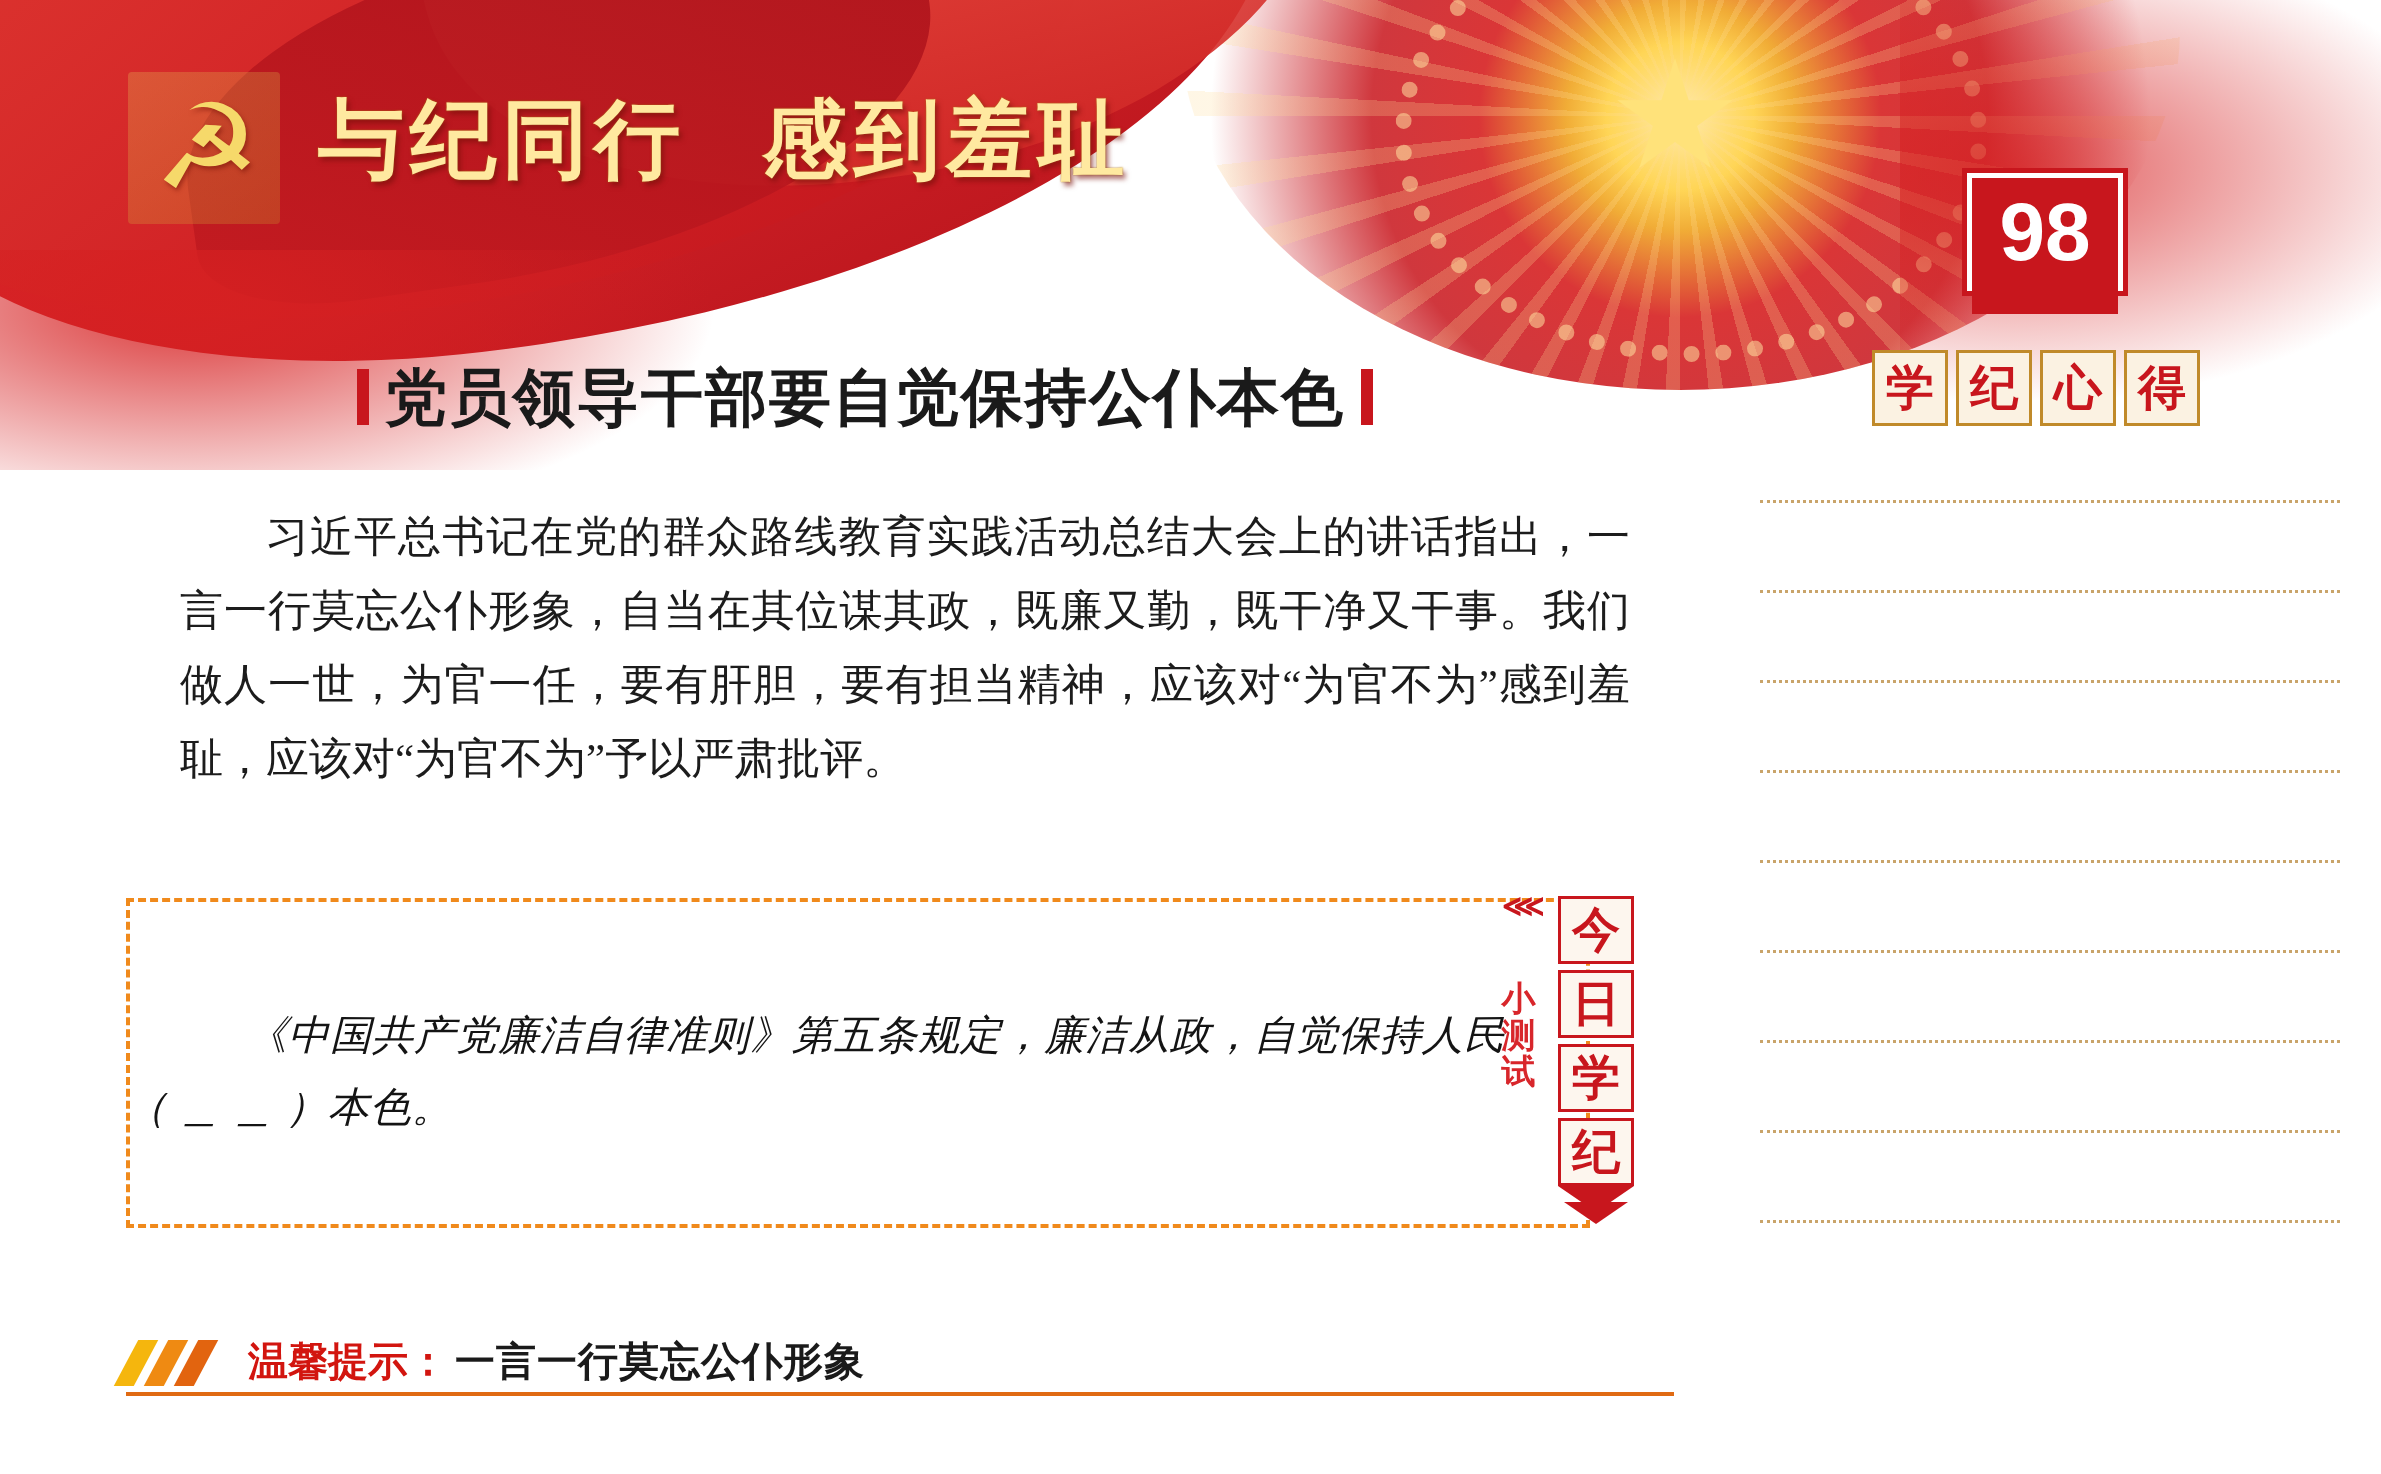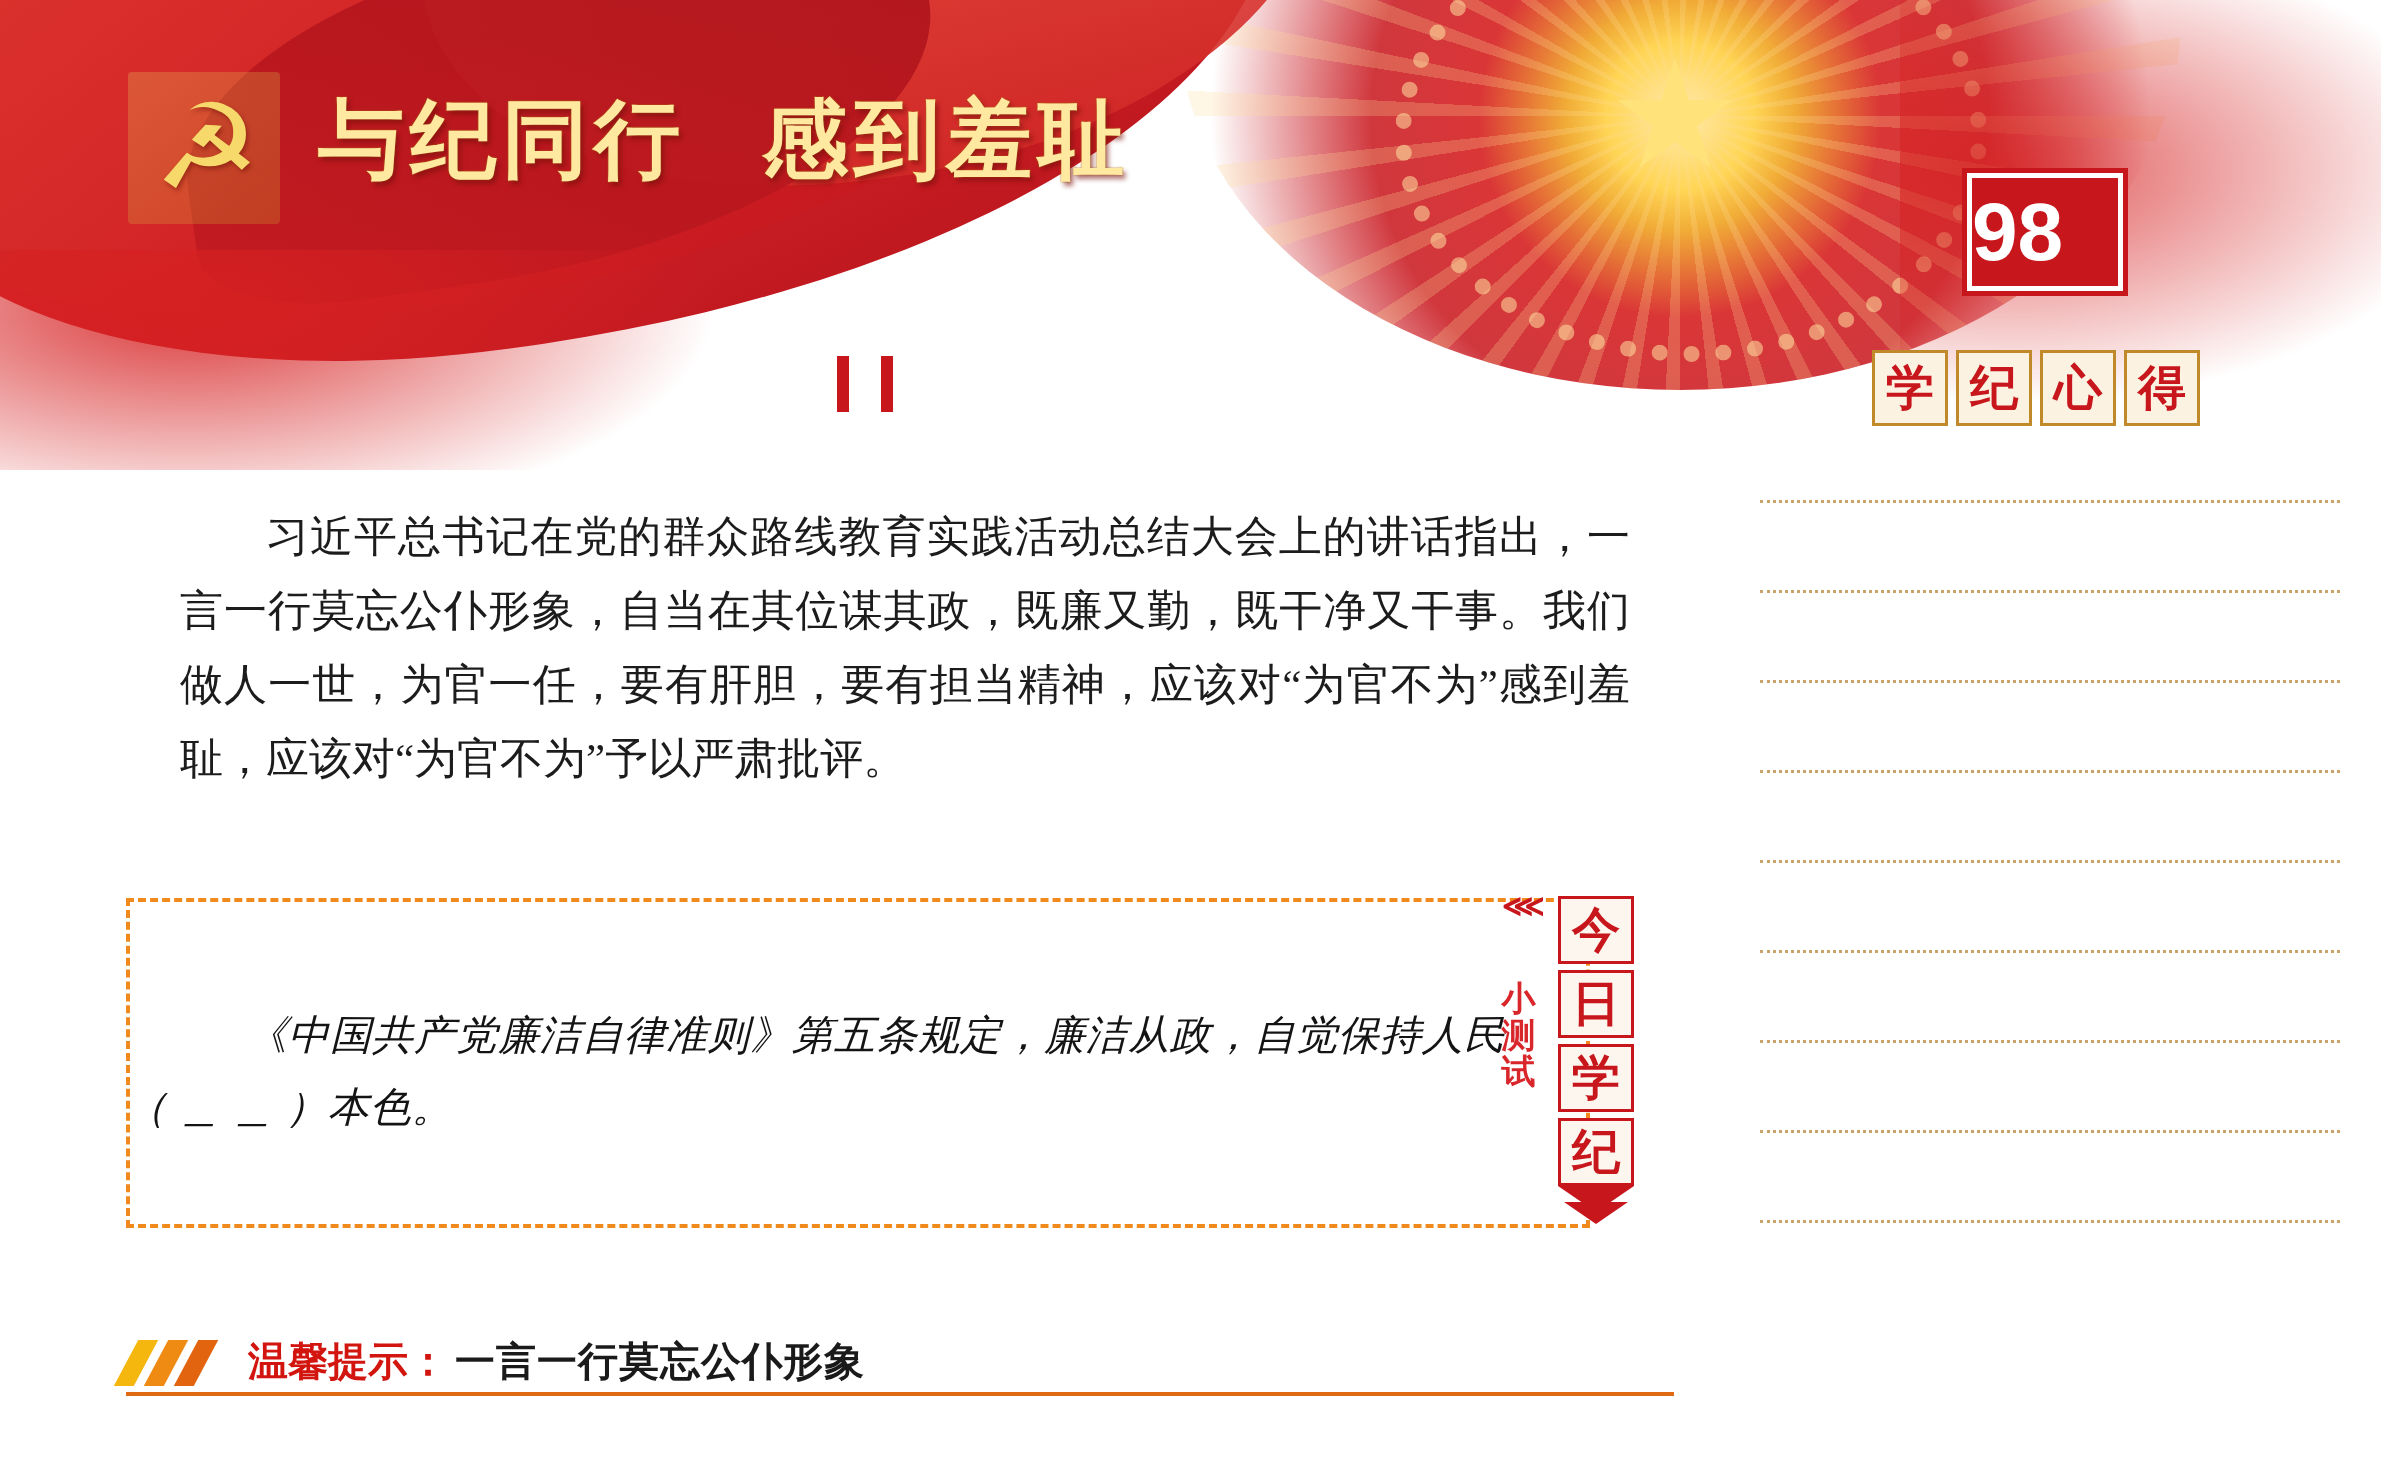--- a/index.html
+++ b/index.html
@@ -308,26 +308,27 @@
     position: absolute;
     left: 1962px; top: 168px;
     width: 166px; height: 128px;
     border: 5px solid #c8161d;
     box-sizing: border-box;
     background: #ffffff;
   }
   .num-box-inner {
     position: absolute;
     left: 1972px; top: 178px;
-    width: 146px; height: 108px;
+    width: 146px; height: 136px;
     background: #c8161d;
     color: #ffffff;
     font-size: 82px;
     font-weight: bold;
     line-height: 108px;
+    text-align: center;
   }
   .right-title {
     position: absolute;
     left: 1872px; top: 350px;
     width: 340px;
     display: flex;
     gap: 8px;
   }
   .rt-cell {
     width: 76px; height: 76px;
@@ -370,21 +371,21 @@
 </div>
 
 <div class="emblem"></div>
 <div class="emblem-glyph">☭</div>
 
 <div class="header-title">
   <span>与纪同行</span><span class="gap"></span><span>感到羞耻</span>
 </div>
 
 <div class="main-title-wrap">
-  <span class="tbar"></span><span class="tbar"></span>
+  <span class="tbar"></span><span class="main-title">党员领导干部要自觉保持公仆本色</span><span class="tbar"></span>
 </div>
 
 <div class="body-text">习近平总书记在党的群众路线教育实践活动总结大会上的讲话指出，一言一行莫忘公仆形象，自当在其位谋其政，既廉又勤，既干净又干事。我们做人一世，为官一任，要有肝胆，要有担当精神，应该对“为官不为”感到羞耻，应该对“为官不为”予以严肃批评。</div>
 
 <div class="quiz-box"></div>
 <div class="quiz-text">《中国共产党廉洁自律准则》第五条规定，廉洁从政，自觉保持人民（ ＿ ＿ ）本色。</div>
 
 <div class="side-tab">
   <div class="chev-top">⋘</div>
   <div class="tab-vert-label">小测试</div>

